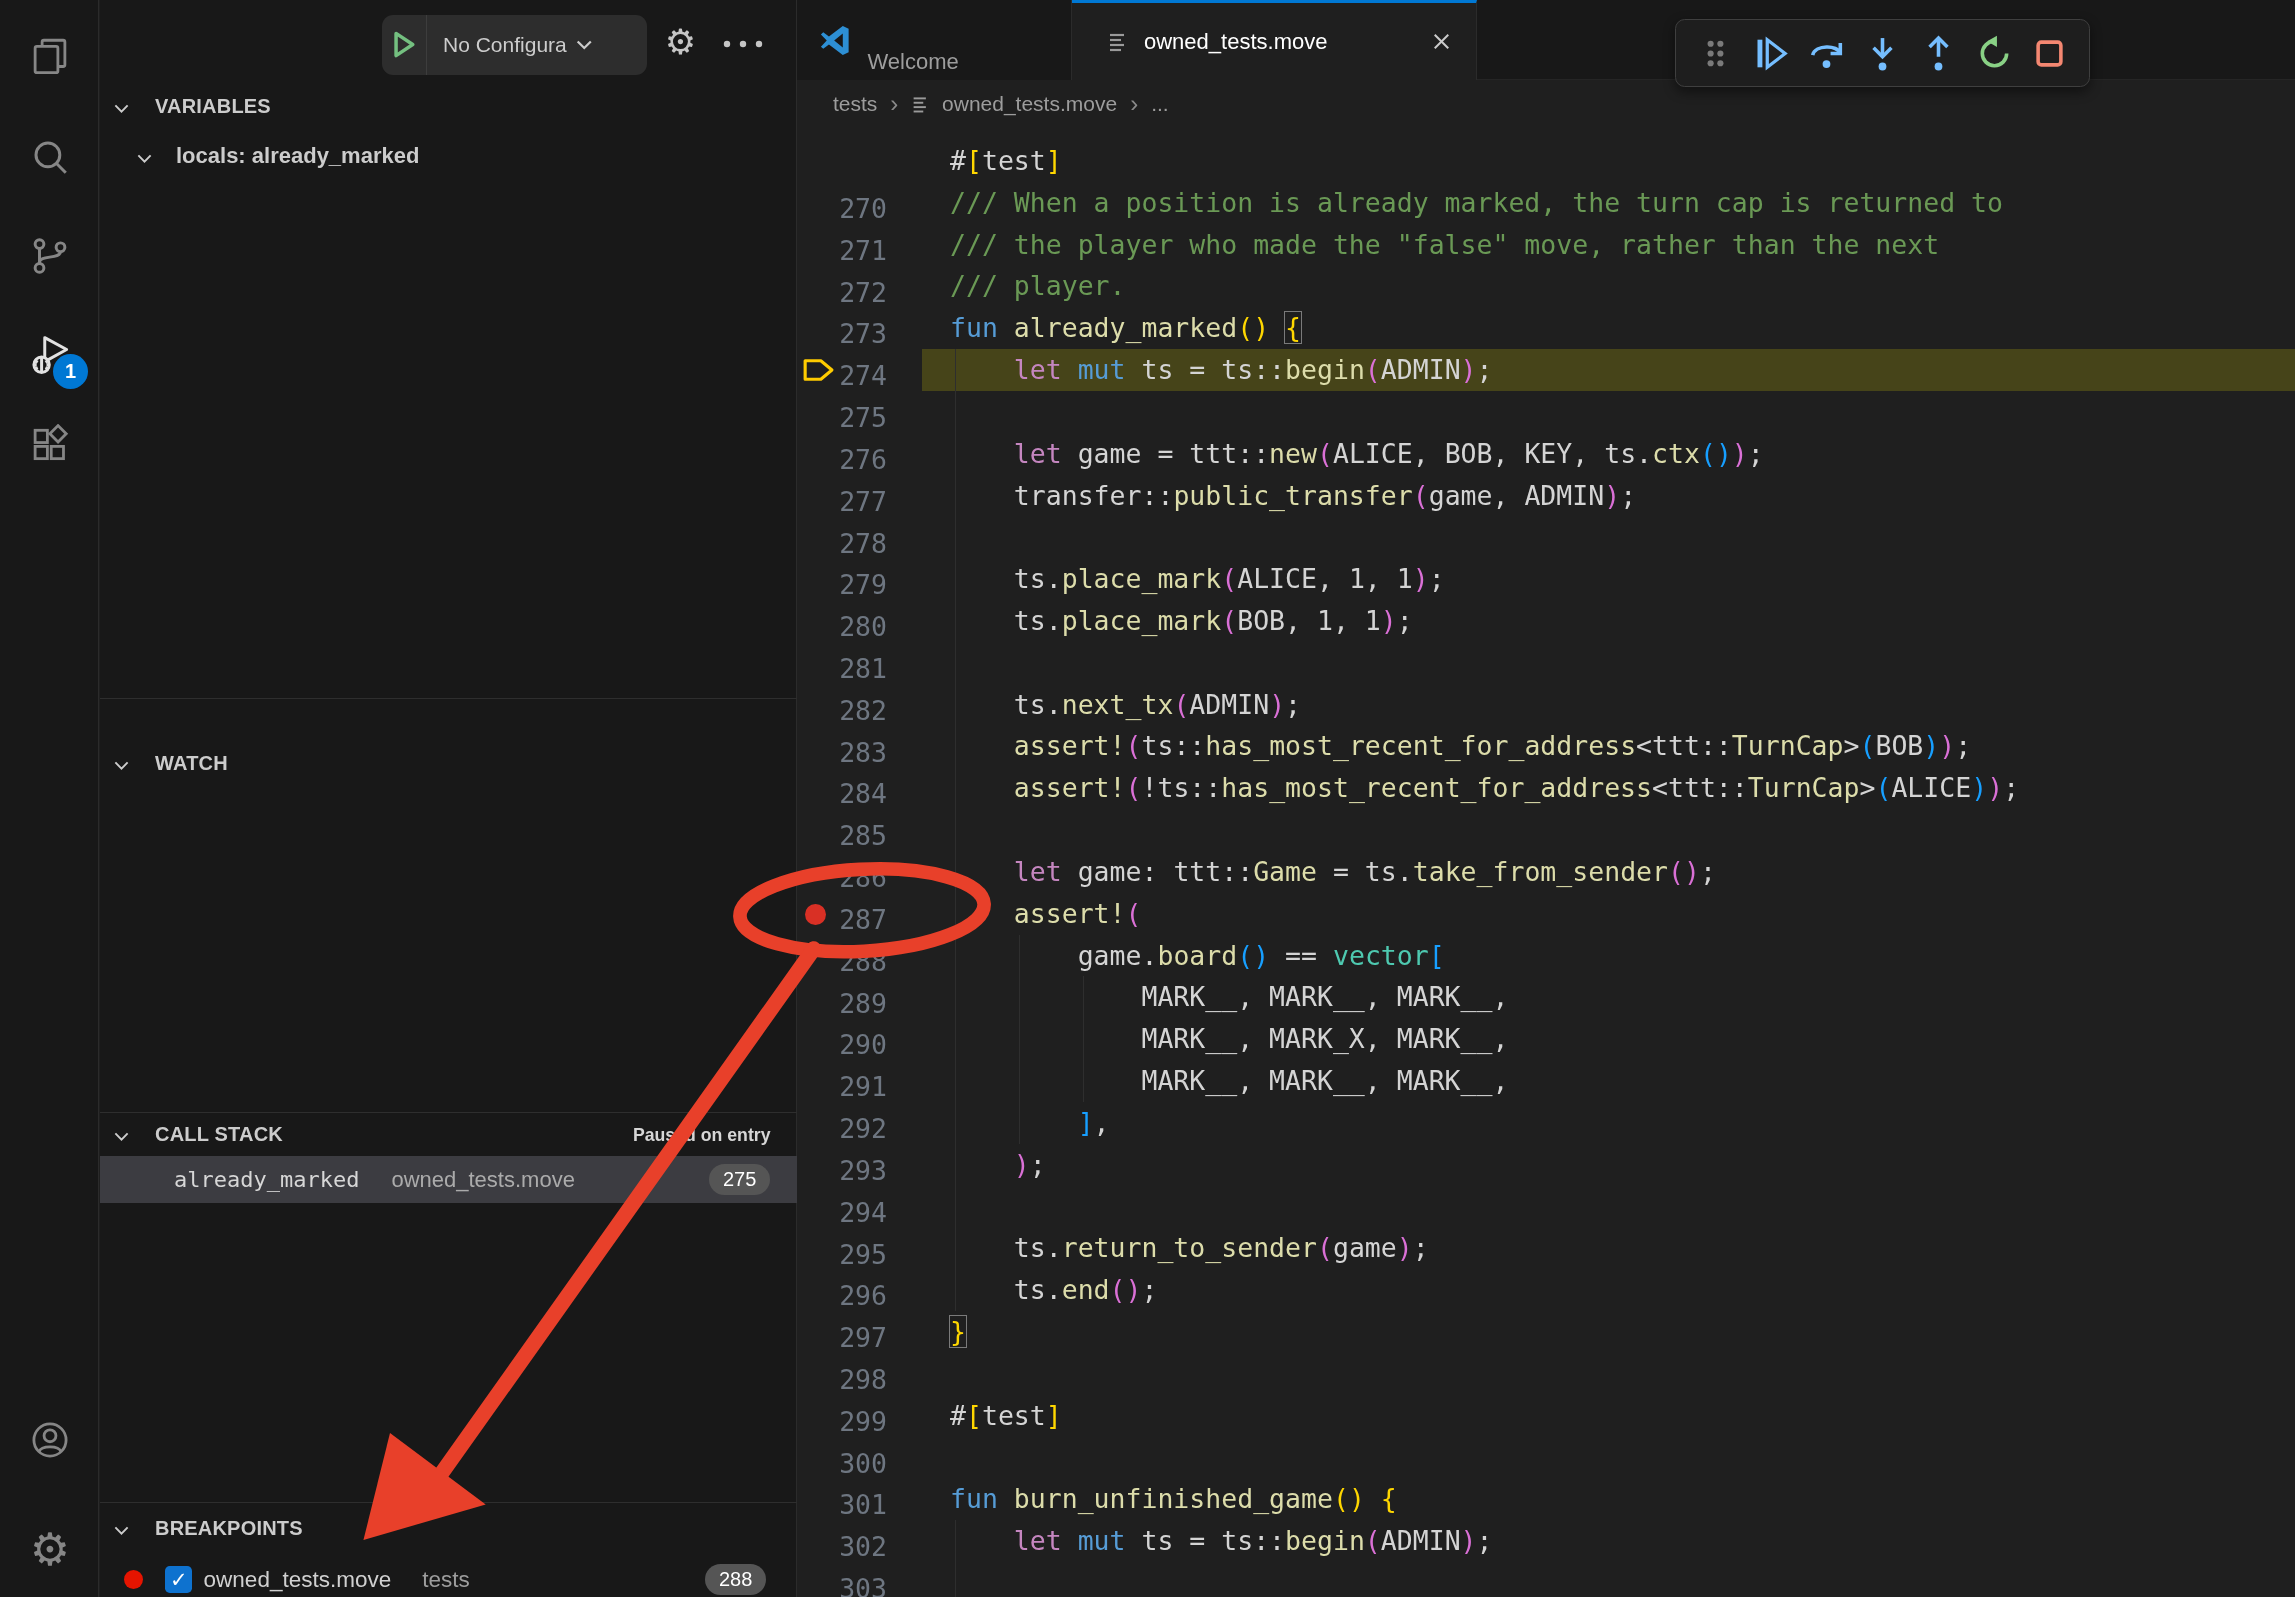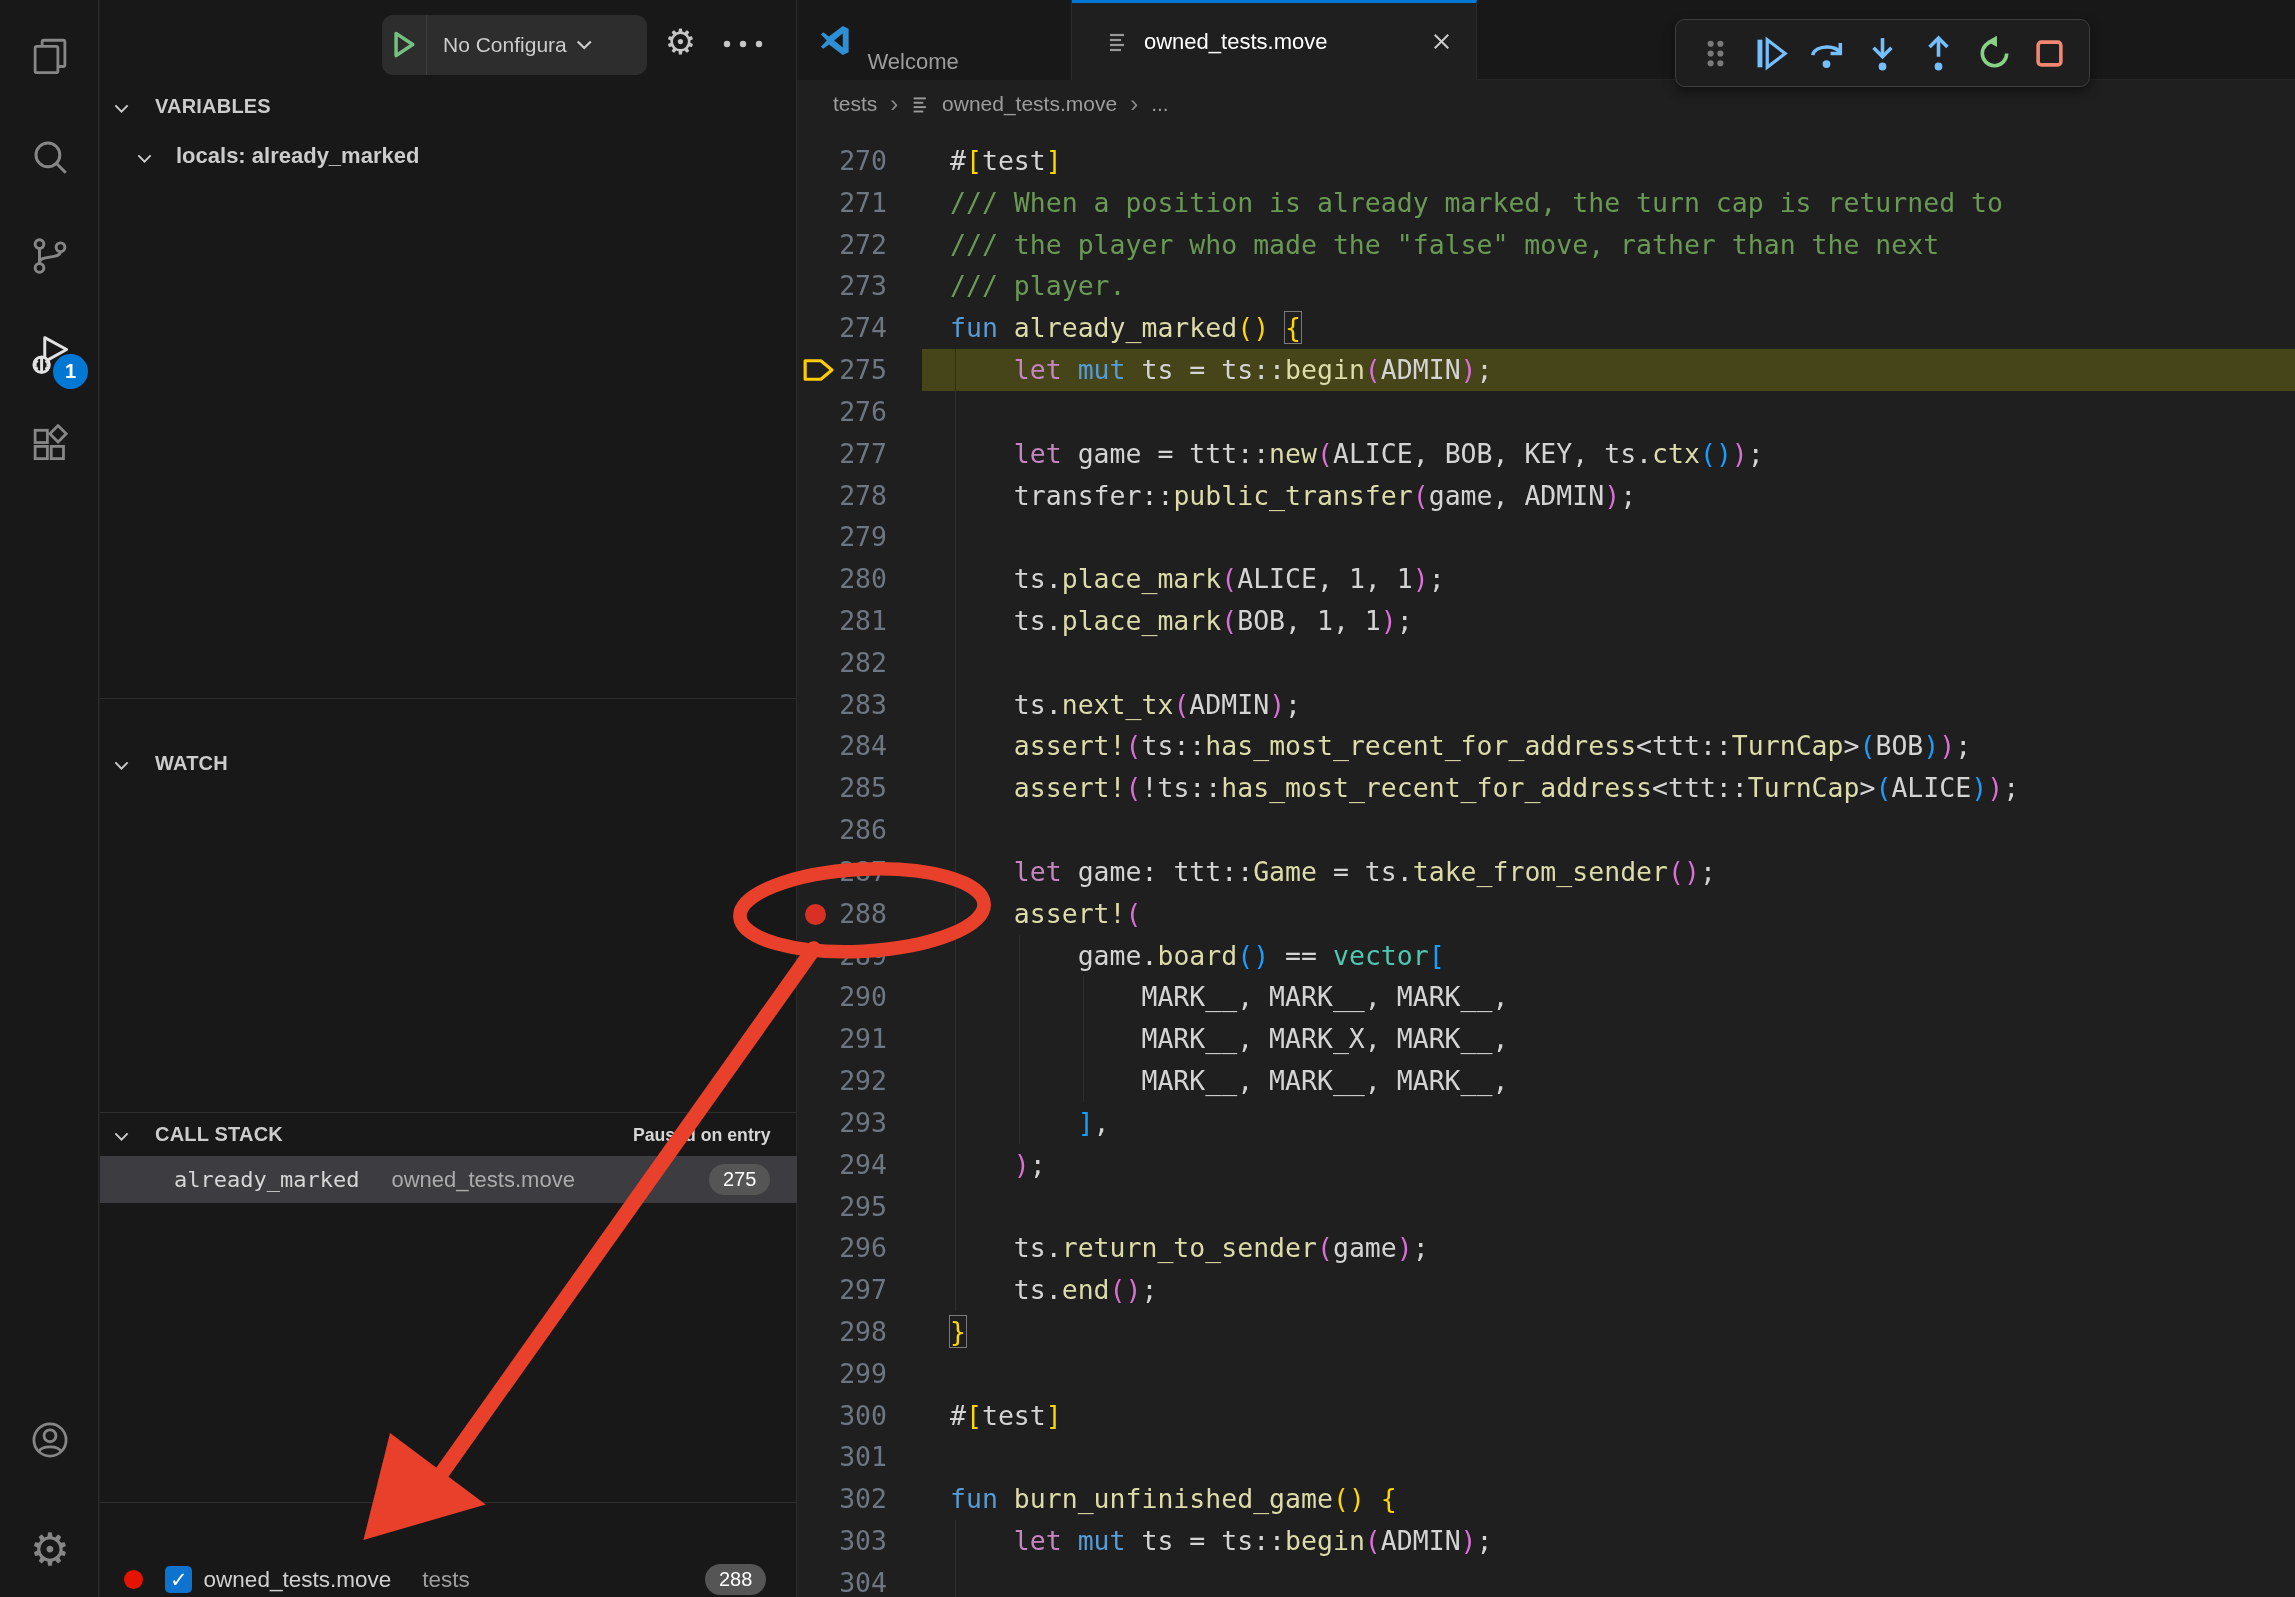--- a/index.html
+++ b/index.html
@@ -73,21 +73,21 @@
   #breadcrumb { position:absolute; left:0; top:80px; width:1498px; height:48px; background:#1f1f1f;
                 display:flex; align-items:center; color:#9d9d9d; font-size:21px; }
   #breadcrumb .bc-sep { margin:0 13px; font-size:24px; color:#8a8a8a; }
   #breadcrumb .bc-first { margin-left:36px; }
   #breadcrumb .bc-ico { margin-right:9.7px; }
 
   
   .cl { position:absolute; left:0; width:1498px; height:42px; line-height:42px;
         font-family:"DejaVu Sans Mono", monospace; font-size:26.5px; white-space:pre; }
   .cl .hl { position:absolute; left:125px; right:0; top:0; bottom:0; background:#464419; }
-  .cl .num { position:absolute; left:0; width:90px; text-align:right; color:#6e7681; }
+  .cl .num { position:absolute; left:0; width:90px; text-align:right; color:#6e7681;margin-top:48px; }
   .cl .txt { position:absolute; left:153px; top:0; }
   .cl .gd { position:absolute; top:0; width:0.8px; height:42px; background:#2e2e2e; }
   .cl .bpdot { position:absolute; left:8px; top:10.5px; width:21px; height:21px;
                border-radius:50%; background:#d93025; }
   .cl .curarrow { position:absolute; left:4.8px; top:8.8px; width:34px; height:24px; }
   .tk-w{color:#d4d4d4} .tk-com{color:#6a9955} .tk-kw{color:#569cd6} .tk-pink{color:#c586c0}
   .tk-fn{color:#dcdcaa} .tk-teal{color:#4ec9b0} .tk-gold{color:#ffd700} .tk-mag{color:#da70d6}
   .tk-blue{color:#179fff}
   .bm { outline:0.8px solid #7a7a7a; outline-offset:-0.8px; }
 
@@ -205,20 +205,26 @@
     <span class="lbl">CALL STACK</span>
     <span class="status-right">Paused on entry</span>
   </div>
   <div class="cs-row">
     <span class="cs-name">already_marked</span>
     <span class="cs-file">owned_tests.move</span>
     <span class="badge">275</span>
   </div>
 
   <div class="divider" style="top:1502px"></div>
+  <div class="sect-head" style="top:1509px">
+    <svg class="chev" width="21" height="21" viewBox="0 0 24 24">
+        <polyline points="5,8.5 12,15.5 19,8.5" fill="none" stroke="#cccccc" stroke-width="2.2"></polyline>
+      </svg>
+    <span class="lbl">BREAKPOINTS</span>
+  </div>
   <div class="bp-row">
     <span class="bp-dot-sm"></span>
     <span class="bp-check">✓</span>
     <span class="bp-file">owned_tests.move</span>
     <span class="bp-path">tests</span>
     <span class="badge" style="right:31px">288</span>
   </div>
 </div>
 
 <div id="editor">

